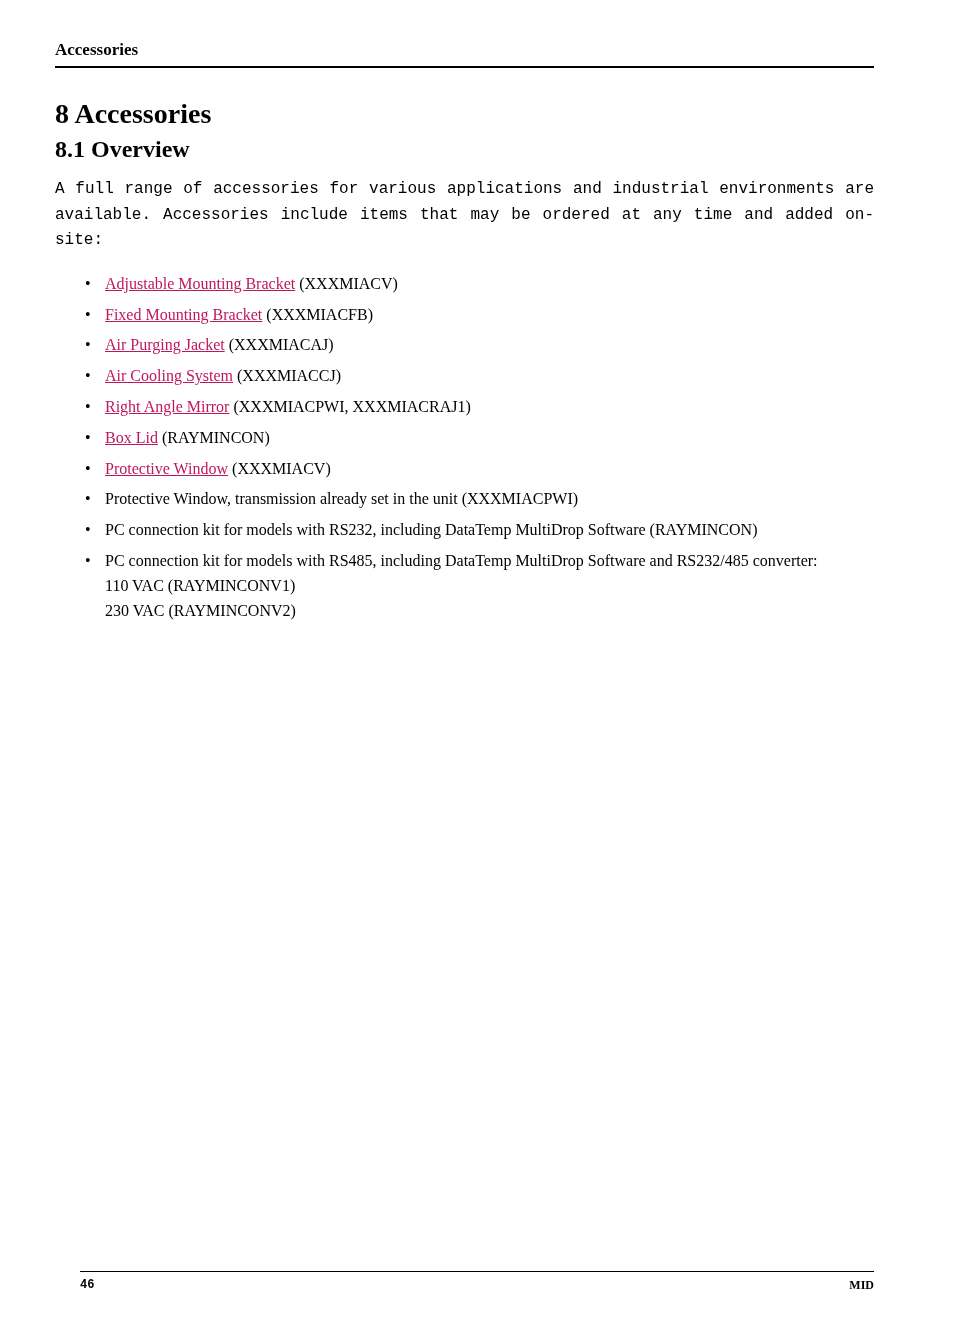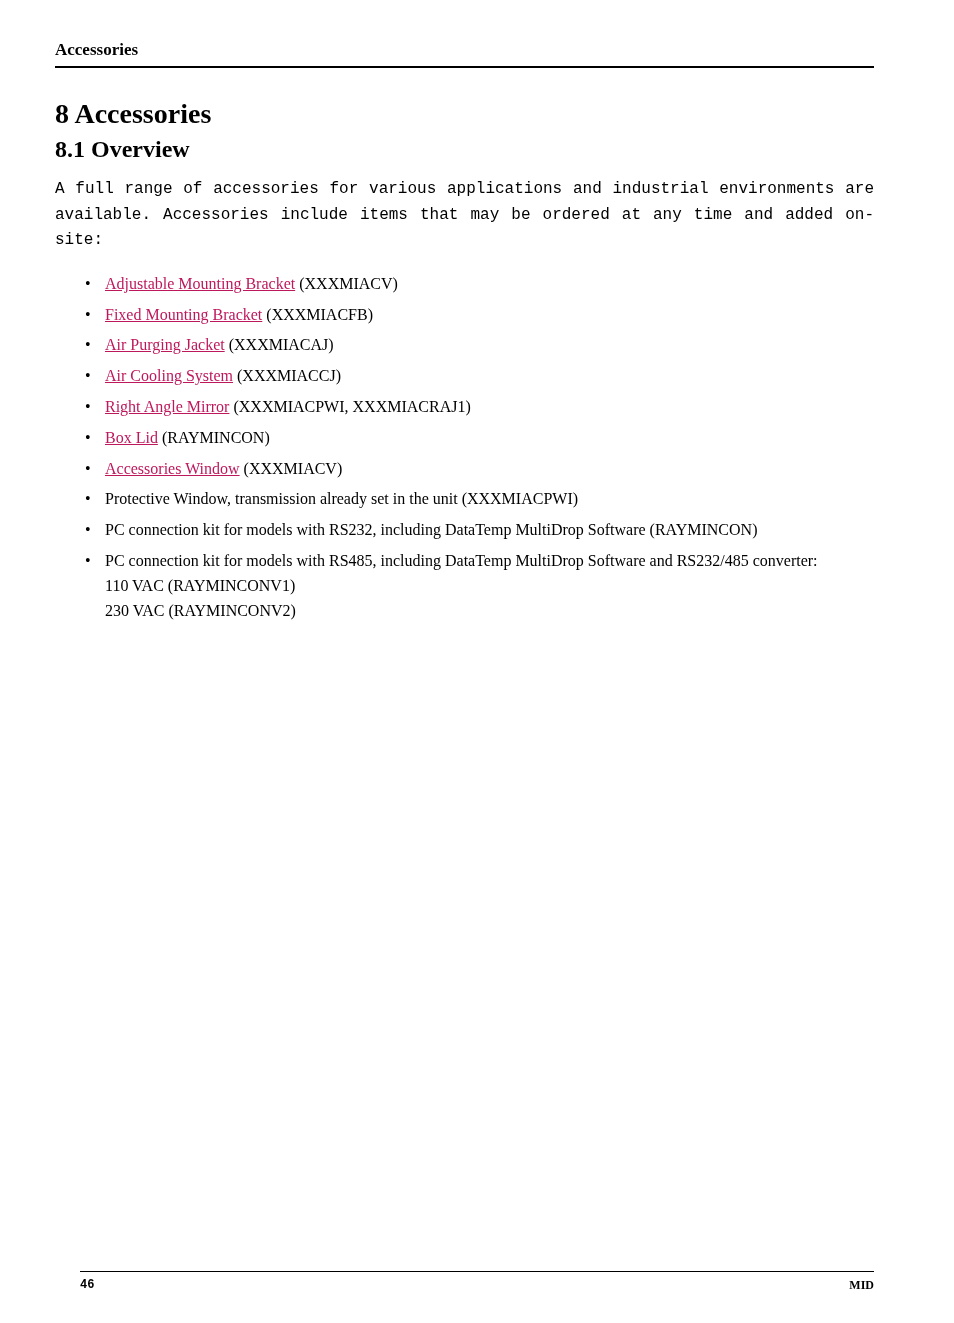--- a/index.html
+++ b/index.html
@@ -159,21 +159,21 @@
 
     <li>
       <a class="link-text">Right Angle Mirror</a><span class="plain-text"> (XXXMIACPWI, XXXMIACRAJ1)</span>
     </li>
 
     <li>
       <a class="link-text">Box Lid</a><span class="plain-text"> (RAYMINCON)</span>
     </li>
 
     <li>
-      <a class="link-text">Accessories Window</a><span class="plain-text"> (XXXMIACV)</span>
+      <a class="link-text">Protective Window</a><span class="plain-text"> (XXXMIACV)</span>
     </li>
 
     <li>
       <span class="plain-text">Protective Window, transmission already set in the unit (XXXMIACPWI)</span>
     </li>
 
     <li>
       <span class="plain-text">PC connection kit for models with RS232, including DataTemp MultiDrop Software (RAYMINCON)</span>
     </li>
 

